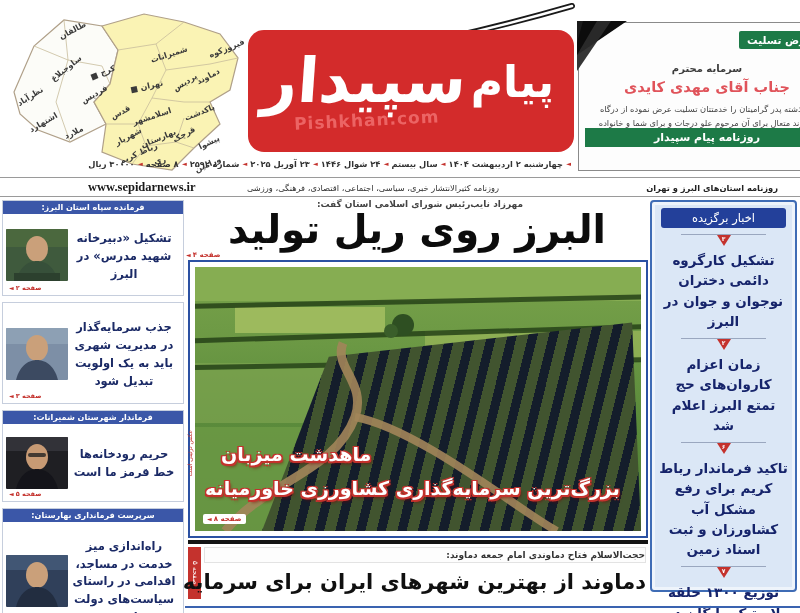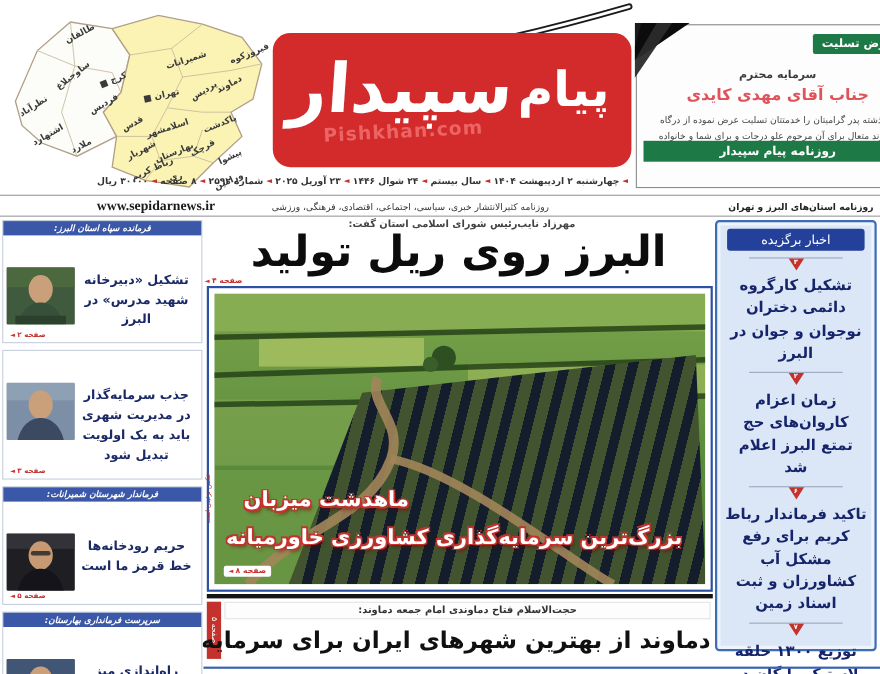--- a/index.html
+++ b/index.html
@@ -35,21 +35,21 @@
     font-size:14.5px; font-weight:bold; color:#e0535a; }
   #obit .body { position:absolute; top:80px; left:9px; right:9px; font-size:8.3px; color:#444;
     text-align:center; line-height:1.65; }
   #obit .sig { position:absolute; bottom:23px; left:6px; right:6px; background:#1d7a47; color:#fff;
     font-size:11px; font-weight:bold; text-align:center; padding:3px 0; }
 
   .rule { position:absolute; left:0; width:800px; height:1px; background:#9a9a9a; }
   #website { position:absolute; left:88px; top:180px; font-size:12.5px; font-weight:bold; color:#1a1a1a;
     font-family:"Liberation Serif", serif; direction:ltr; }
   #press-desc { position:absolute; left:198px; width:350px; top:183px; font-size:8.3px; color:#333; text-align:center; }
-  #region-line { position:absolute; right:6px; top:183px; font-size:8.3px; font-weight:bold; color:#222; }
+  #region-line { position:absolute; right:22px; top:183px; font-size:8.3px; font-weight:bold; color:#222; }
 
   
   #sidebar { position:absolute; left:650px; top:200px; width:147px; height:392px;
     background:#dbe7f6; border:2px solid #3f6cb5; border-radius:4px;
     box-shadow:inset 0 0 0 3px #eef4fb; padding:6px 5px; }
   #sidebar .sb-header { background:#23409a; color:#fff; font-size:11.5px; font-weight:normal;
     text-align:center; padding:3px 0; border-radius:3px; margin:0 4px 2px; }
   .sb-item { font-size:13.5px; font-weight:bold; color:#16246b; text-align:center;
     line-height:1.5; padding:1px 2px; }
   .sb-sep { position:relative; height:16px; margin:3px 0 2px; }
@@ -84,35 +84,35 @@
   #ov2 { left:10px; top:210px; font-size:19px; }
   #photo-badge { position:absolute; left:8px; bottom:7px; background:#fff; color:#c4322d;
     font-size:7px; font-weight:bold; padding:1px 4px; border-radius:2px; }
   #photo-badge::after { content:" ◄"; font-size:6px; }
   #photo-credit { position:absolute; left:-4px; top:168px; writing-mode:vertical-rl;
     transform:rotate(180deg); font-size:6px; color:#c4322d; background:transparent; }
 
   #black-bar { position:absolute; left:188px; top:540px; width:460px; height:4px; background:#151515; }
 
   #second-lead { position:absolute; left:204px; top:547px; width:442px; }
-  #second-kicker { text-align:center; font-size:9px; color:#333; font-weight:bold;
+  #second-kicker { text-align:right; font-size:9px; color:#333; font-weight:bold;
     border:1px solid #e3e3e3; background:#fdfdfd; padding:2px 0; }
   #second-headline { text-align:center; font-size:21px; font-weight:bold; color:#101010;
     margin-top:7px; white-space:nowrap; letter-spacing:-.5px; }
   #second-tab { position:absolute; left:188px; top:547px; width:13px; height:52px; background:#c4322d;
     color:#fff; font-size:7px; writing-mode:vertical-rl; text-align:center; line-height:13px; }
   #bottom-line { position:absolute; left:185px; top:606px; width:615px; height:2px; background:#3a63b0; }
 
   
   #left-col { position:absolute; left:2px; top:200px; width:182px; display:flex;
     flex-direction:column; gap:6px; }
   .card { border:1px solid #c6cedd; background:#fff; }
   .card .kicker { background:#3b57a8; color:#fff; font-size:8px; font-weight:bold;
-    text-align:center; padding:2px 0;font-style:italic; }
-  .card .row { display:flex; padding:13px 3px 1px; align-items:flex-start;margin-top:16px; }
+    text-align:center; padding:2px 0; }
+  .card .row { display:flex; padding:13px 3px 1px; align-items:center; }
   .card .hl { flex:1; font-size:11.5px; font-weight:bold; color:#1b2a66; text-align:center;
     line-height:1.55; padding:3px 2px 0; }
   .portrait { width:62px; height:52px; flex:0 0 62px; position:relative; overflow:hidden; border-radius:1px; }
   .card .pref { font-size:6.5px; font-weight:bold; color:#c4322d; text-align:left; padding:0 6px 3px; }
   .card .pref::after { content:" ◄"; font-size:6px; }
 </style>
 </head>
 <body>
 
 <div id="page">

